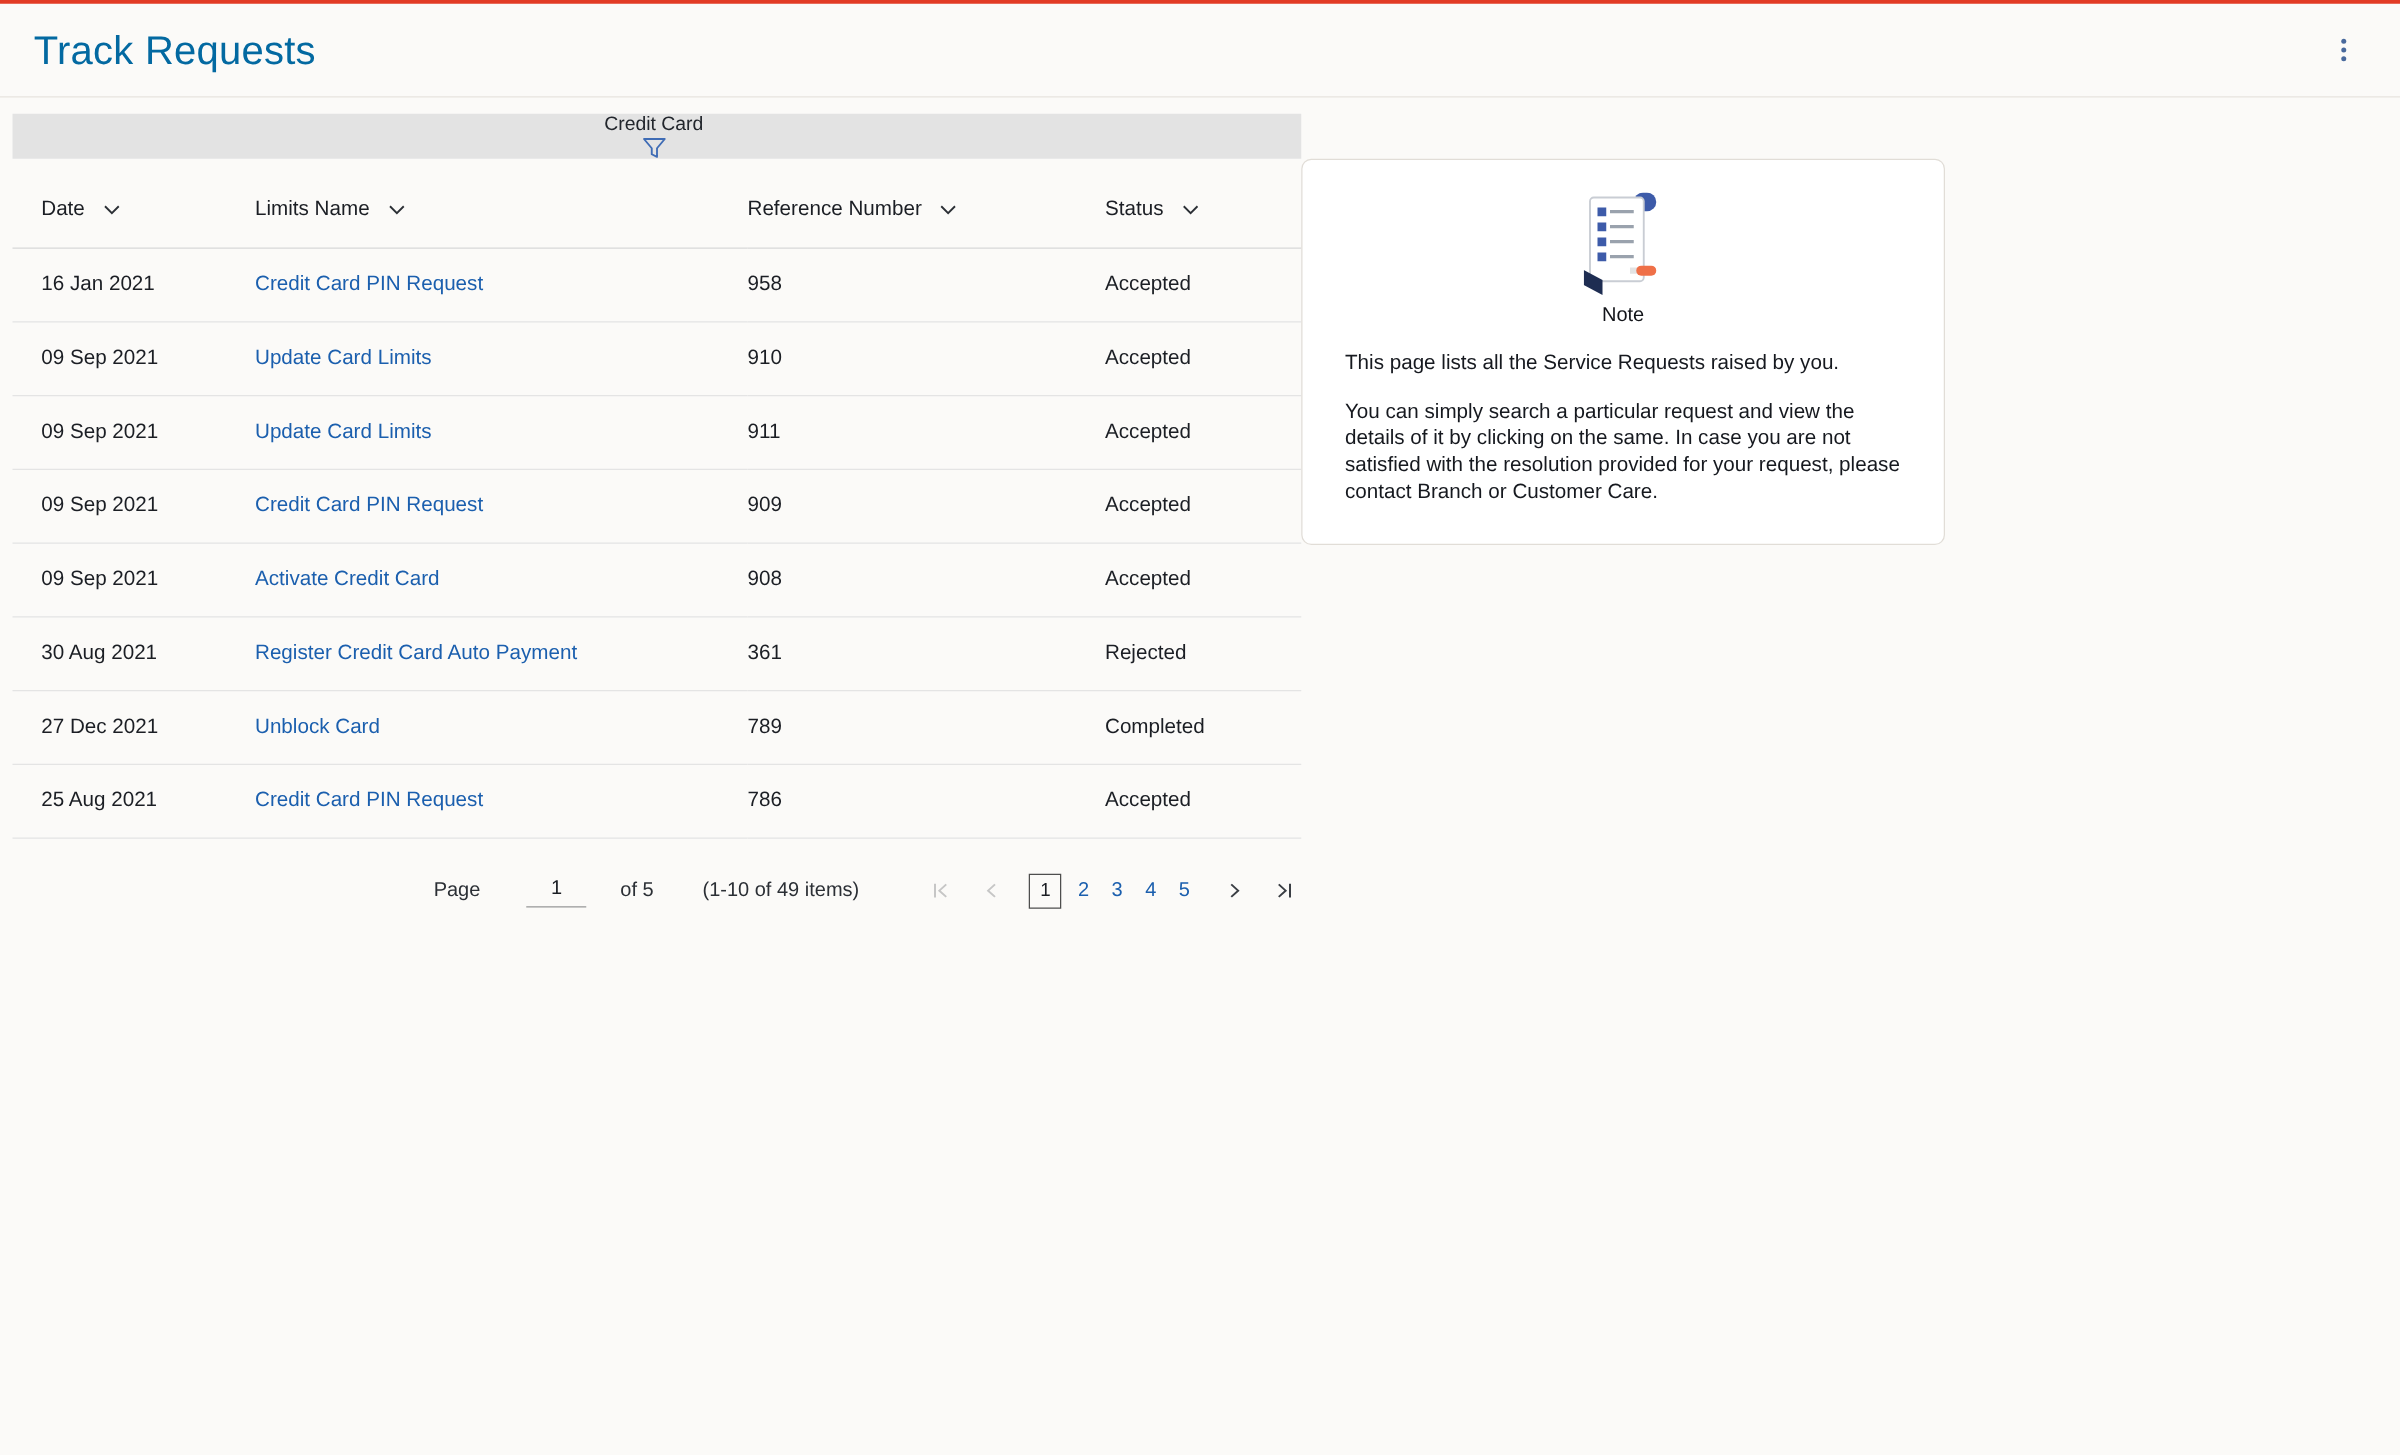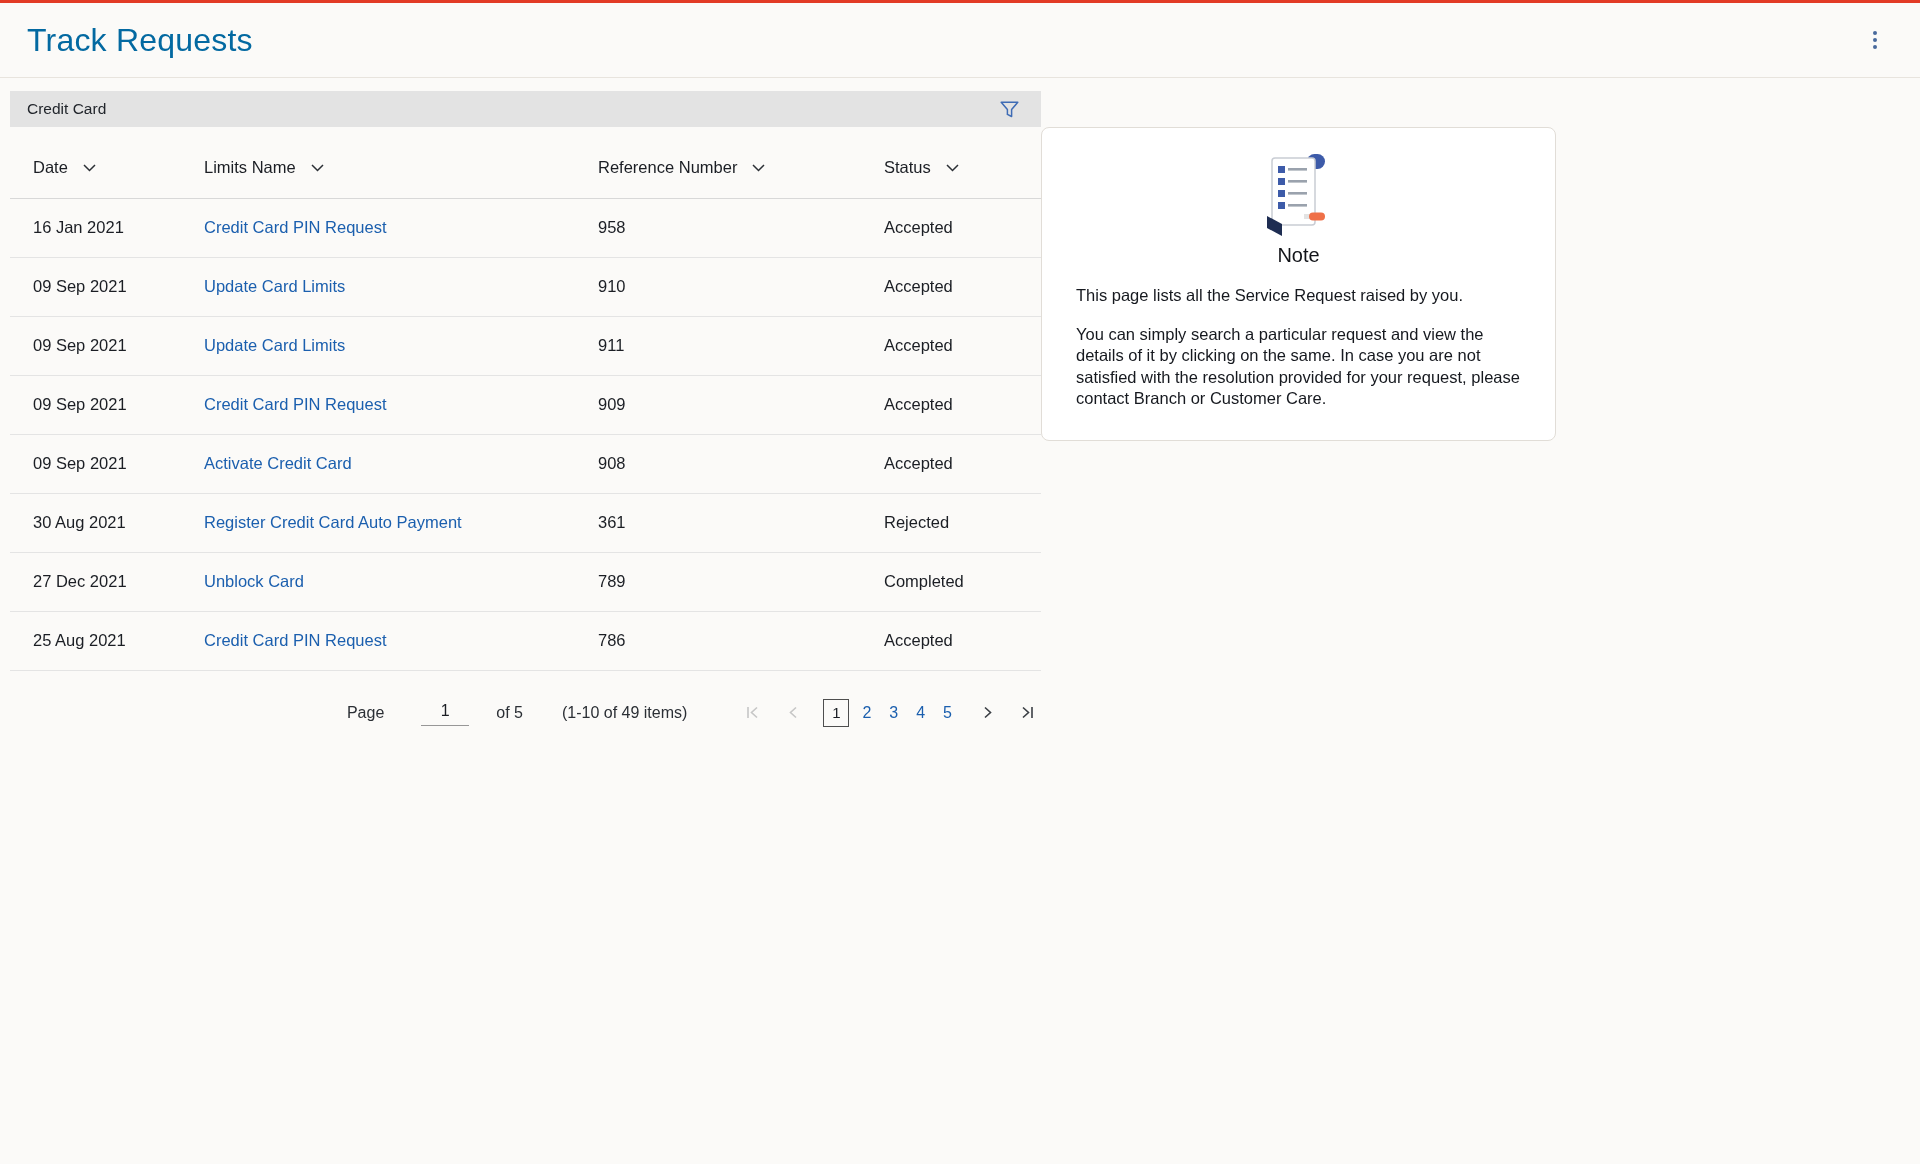--- a/index.html
+++ b/index.html
@@ -26,20 +26,21 @@
   }
   .kebab i { width:4px; height:4px; border-radius:50%; background:#49699c; display:block; }
 
   .main { display:flex; align-items:flex-start; padding:13px 0 0 10px; }
   .left-col { width:1031px; flex:none; }
 
   .filter-bar {
     height:36px; background:#e3e3e3;
     display:flex; align-items:center; justify-content:space-between;
     padding:0 22px 0 17px;
+    flex-direction:column;
   }
   .filter-bar-title { font-size:15.5px; color:#22262c; }
   .filter-icon-btn { display:flex; align-items:center; cursor:pointer; }
 
   table.requests { width:100%; border-collapse:collapse; table-layout:fixed; margin-top:11px; }
   th {
     text-align:left; font-weight:400; font-size:16.5px; color:#1b1e24;
     height:60px; border-bottom:1px solid #d8d8d8; cursor:pointer;
     white-space:nowrap;
   }
@@ -76,21 +77,21 @@
 
   .note-panel {
     width:515px; flex:none;
     margin-top:36px;
     background:#ffffff;
     border:1px solid #e1ddd7;
     border-radius:8px;
     padding:26px 34px 30px;
   }
   .note-icon-wrap { display:flex; justify-content:center; margin-bottom:8px; }
-  .note-title { text-align:center; font-size:20px; font-weight:500; color:#121419; margin:6px 0 18px; }
+  .note-title { text-align:center; font-size:16px; font-weight:500; color:#121419; margin:6px 0 18px; }
   .note-para { font-size:16.5px; line-height:21.5px; color:#16191f; margin-bottom:17px; }
   .note-para:last-child { margin-bottom:0; }
 </style>
 </head>
 <body>
 
 <div class="top-strip"></div>
 
 <header class="app-header">
   <h1 class="page-title">Track Requests</h1>
@@ -262,17 +263,17 @@
         <rect x="11" y="36" width="7" height="7" fill="#3d5ba9"></rect>
         <rect x="21" y="38" width="19" height="2.6" fill="#9aa2ad"></rect>
         <rect x="11" y="48" width="7" height="7" fill="#3d5ba9"></rect>
         <rect x="21" y="50" width="19" height="2.6" fill="#9aa2ad"></rect>
         <path d="M0 62 L15 70 L15 82 L0 74 Z" fill="#1e2d52"></path>
         <rect x="37" y="60" width="6" height="5" fill="#e3e3e3"></rect>
         <rect x="42" y="58.5" width="16" height="8" rx="4" fill="#ef7048"></rect>
       </svg>
     </div>
     <div class="note-title">Note</div>
-    <p class="note-para">This page lists all the Service Request raised by you.</p>
+    <p class="note-para">This page lists all the Service Requests raised by you.</p>
     <p class="note-para">You can simply search a particular request and view the details of it by clicking on the same. In case you are not satisfied with the resolution provided for your request, please contact Branch or Customer Care.</p>
   </aside>
 
 </div>
 
 </body></html>

